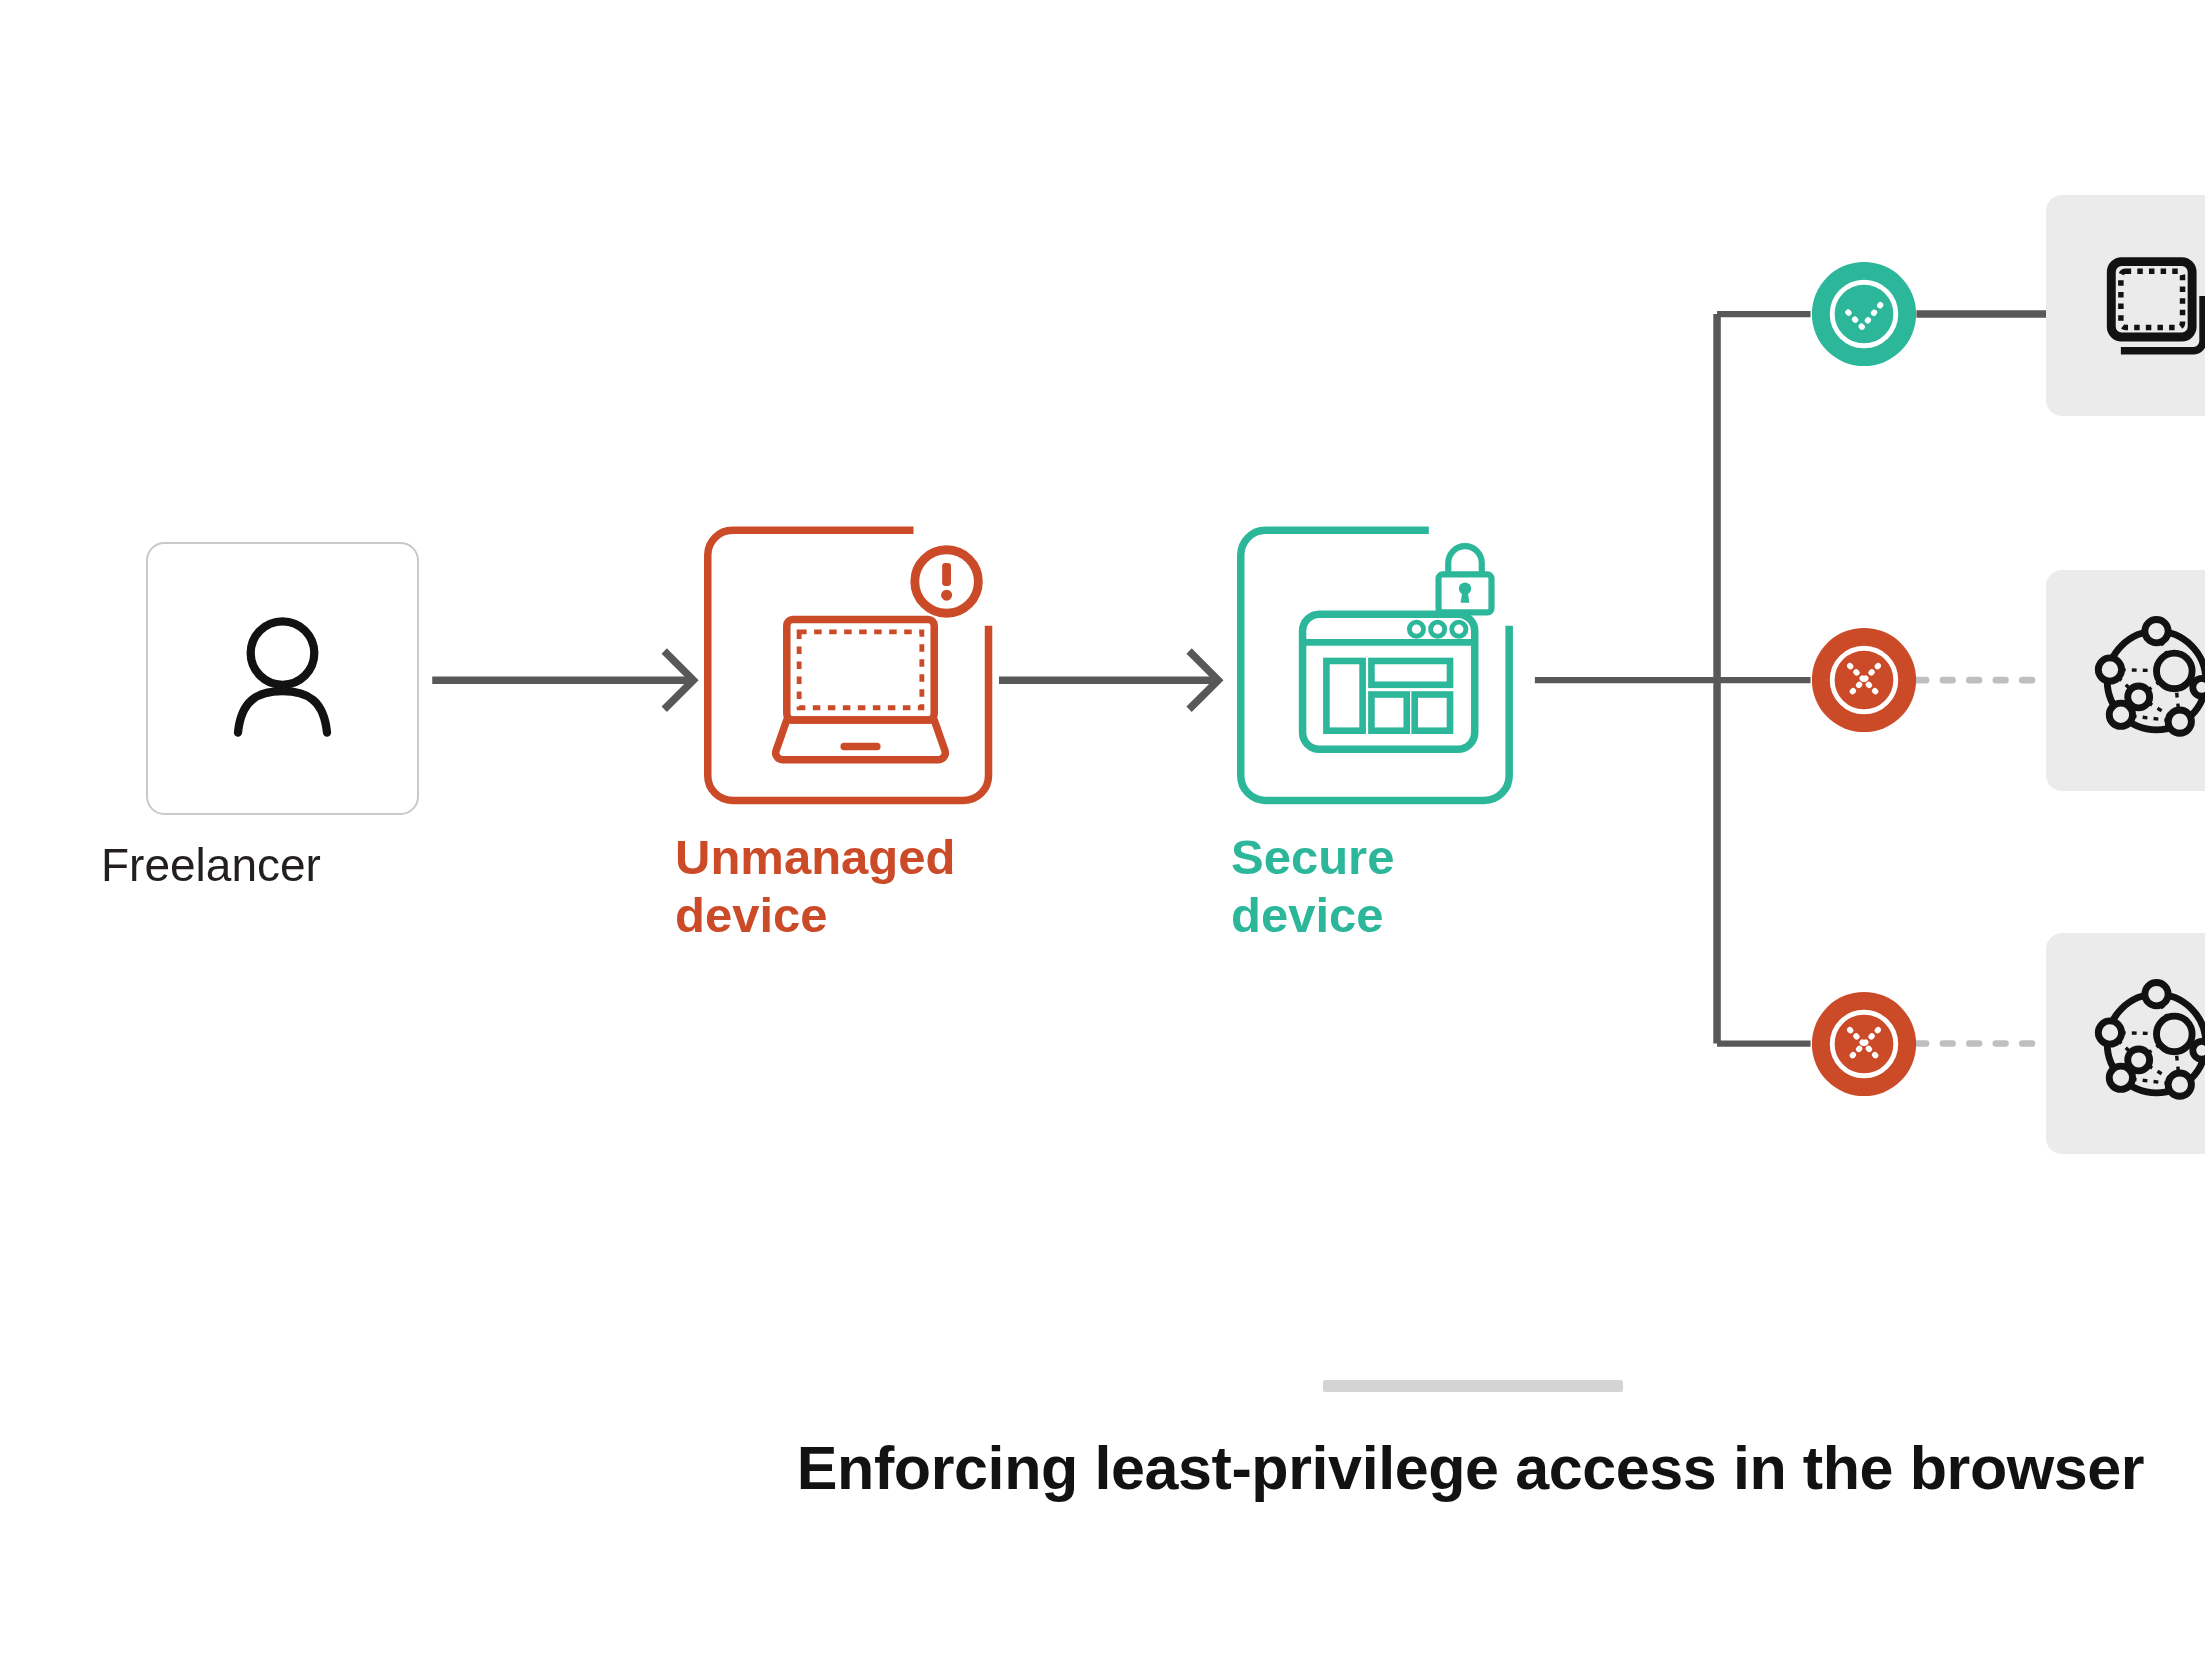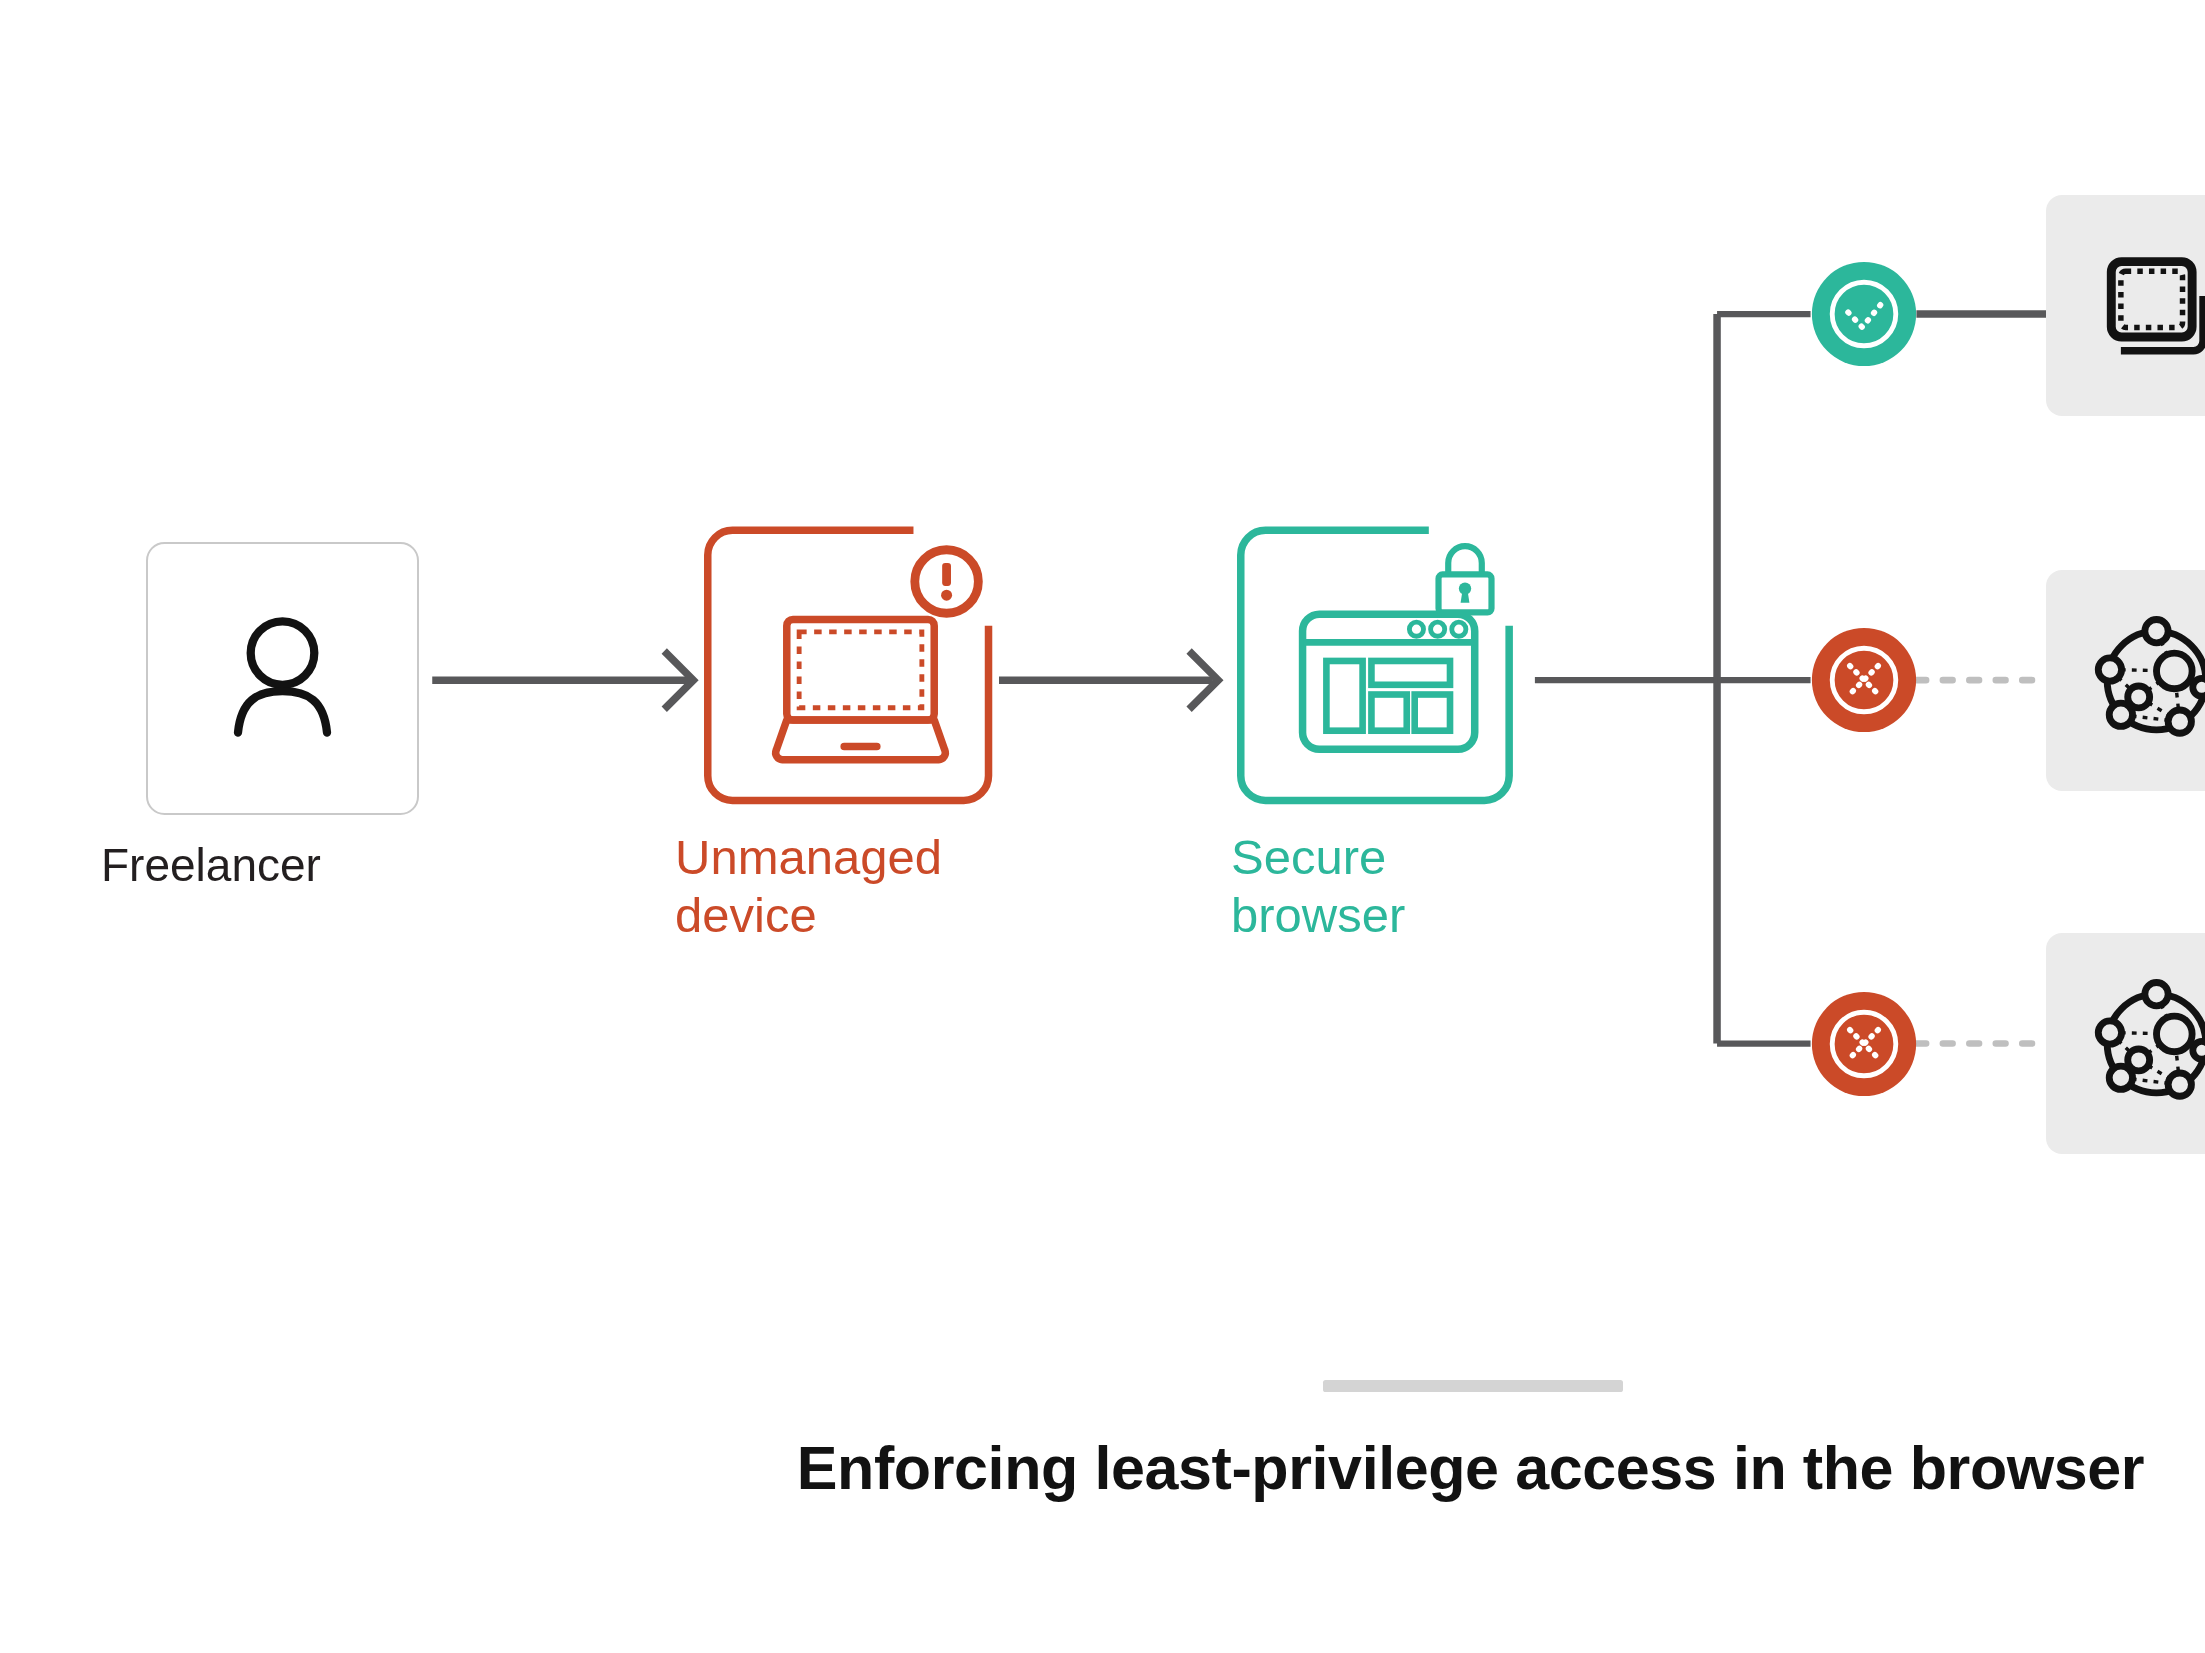--- a/index.html
+++ b/index.html
@@ -17,21 +17,21 @@
     display:flex;align-items:center;justify-content:center;
   }
   .tile-plain{
     border:2.6px solid #c9c9c9;border-radius:18.5px;background:#fff;
   }
   .node-caption{
     position:absolute;
     font-size:46px;line-height:1.18;color:#231f20;
     font-weight:400;white-space:pre-line;
   }
-  .node-caption.strong{font-weight:400;}
+  .node-caption.strong{font-weight:700;}
 
   
   .grey-tile{
     position:absolute;background:#ebebeb;border-radius:16px;
     display:flex;align-items:center;justify-content:center;
   }
 
   
   .divider-bar{position:absolute;background:#d4d4d4;border-radius:2.6px;}
   .main-caption{
@@ -123,21 +123,21 @@
     </g>
 
     <g transform="translate(452,46)">
       <path d="M22 66 L22 40 A 38 38 0 0 1 98 40 L98 66" fill="none" stroke="#2CB79B" stroke-width="14"></path>
       <rect x="0" y="66" width="120" height="86" rx="9" ry="9" fill="none" stroke="#2CB79B" stroke-width="14"></rect>
       <circle cx="60" cy="98" r="14" fill="#2CB79B"></circle>
       <path d="M54 104 L50 130 L70 130 L66 104 Z" fill="#2CB79B"></path>
     </g>
   </svg>
   <div class="node-caption strong" style="left:1231px;top:829px;width:326px;color:#2CB79B;font-size:49px;">Secure
-browser</div>
+device</div>
 
   <svg class="abs" style="left:1811px;top:261px;width:106px;height:106px;" viewBox="0 0 240 240">
     <circle cx="120" cy="120" r="118" fill="#2CB79B"></circle>
     <circle cx="120" cy="120" r="72" fill="none" stroke="#ffffff" stroke-width="11"></circle>
     <polyline points="84,116 116,150 160,96" fill="none" stroke="#ffffff" stroke-width="13" stroke-linecap="round" stroke-dasharray="2 20"></polyline>
   </svg>
 
   <svg class="abs" style="left:1811px;top:627px;width:106px;height:106px;" viewBox="0 0 240 240">
     <circle cx="120" cy="120" r="118" fill="#CB4A28"></circle>
     <circle cx="120" cy="120" r="72" fill="none" stroke="#ffffff" stroke-width="11"></circle>

